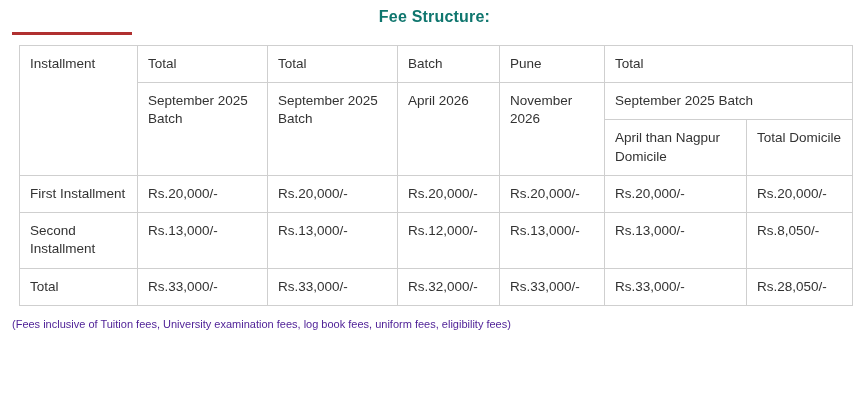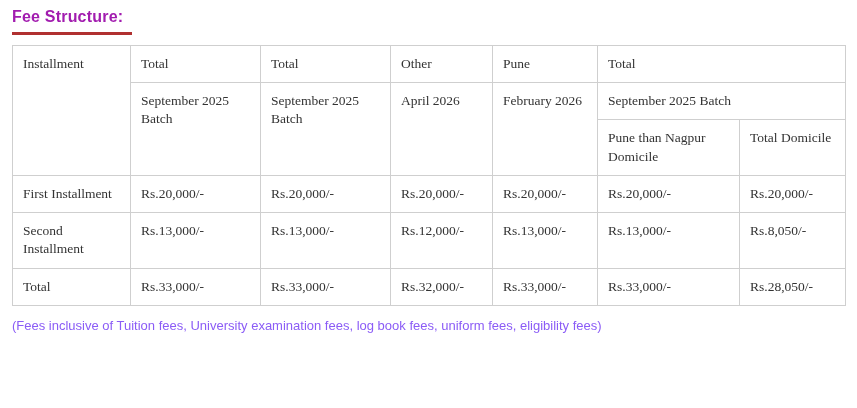--- a/index.html
+++ b/index.html
@@ -17,36 +17,36 @@
   .page {
     position: relative;
     width: 857px;
     height: 408px;
     box-sizing: border-box;
     padding: 0;
   }
   .heading {
     font-size: 16px;
     font-weight: bold;
-    color: #a21caf;
+    color: #0f766e;
     padding: 8px 0 6px 12px;
     letter-spacing: 0.2px;
+    text-align: center;
   }
   .heading-rule {
     width: 120px;
     height: 3px;
     background: #b03030;
     margin: 0 0 10px 12px;
   }
   table.fee {
     border-collapse: collapse;
     width: 833px;
-    margin-left: 12px;
+    margin-left: 19px;
     table-layout: fixed;
-    font-family: Liberation Serif, serif;
   }
   table.fee td, table.fee th {
     border: 1px solid #cfcfcf;
     vertical-align: top;
     text-align: left;
     font-size: 13.5px;
     font-weight: normal;
     color: #333333;
     padding: 9px 9px 9px 10px;
     line-height: 1.35;
@@ -56,22 +56,22 @@
     color: #222222;
   }
   .rowlabel {
     color: #333333;
   }
   .total-row td {
     font-weight: bold;
     color: #222222;
   }
   .note {
-    font-size: 13px;
-    color: #8b5cf6;
+    font-size: 11px;
+    color: #4c1d95;
     padding: 12px 0 0 12px;
   }
   .c-inst { width: 118px; }
   .c-pune { width: 130px; }
   .c-nanded { width: 130px; }
   .c-nashik { width: 102px; }
   .c-noida { width: 105px; }
   .c-nag1 { width: 142px; }
   .c-nag2 { width: 106px; }
 </style>
@@ -91,33 +91,33 @@
       <col class="c-nashik">
       <col class="c-noida">
       <col class="c-nag1">
       <col class="c-nag2">
     </colgroup>
     <tbody>
       <tr>
         <td class="hdr" rowspan="3">Installment</td>
         <td class="hdr">Total</td>
         <td class="hdr">Total</td>
-        <td class="hdr">Other</td>
+        <td class="hdr">Batch</td>
         <td class="hdr">Pune</td>
         <td class="hdr" colspan="2">Total</td>
       </tr>
       <tr>
         <td class="hdr" rowspan="2">September 2025 Batch</td>
         <td class="hdr" rowspan="2">September 2025 Batch</td>
         <td class="hdr" rowspan="2">April 2026</td>
-        <td class="hdr" rowspan="2">February 2026</td>
+        <td class="hdr" rowspan="2">November 2026</td>
         <td class="hdr" colspan="2">September 2025 Batch</td>
       </tr>
       <tr>
-        <td class="hdr">Pune than Nagpur Domicile</td>
+        <td class="hdr">April than Nagpur Domicile</td>
         <td class="hdr">Total Domicile</td>
       </tr>
 
       <tr>
         <td class="rowlabel">First Installment</td>
         <td>Rs.20,000/-</td>
         <td>Rs.20,000/-</td>
         <td>Rs.20,000/-</td>
         <td>Rs.20,000/-</td>
         <td>Rs.20,000/-</td>

